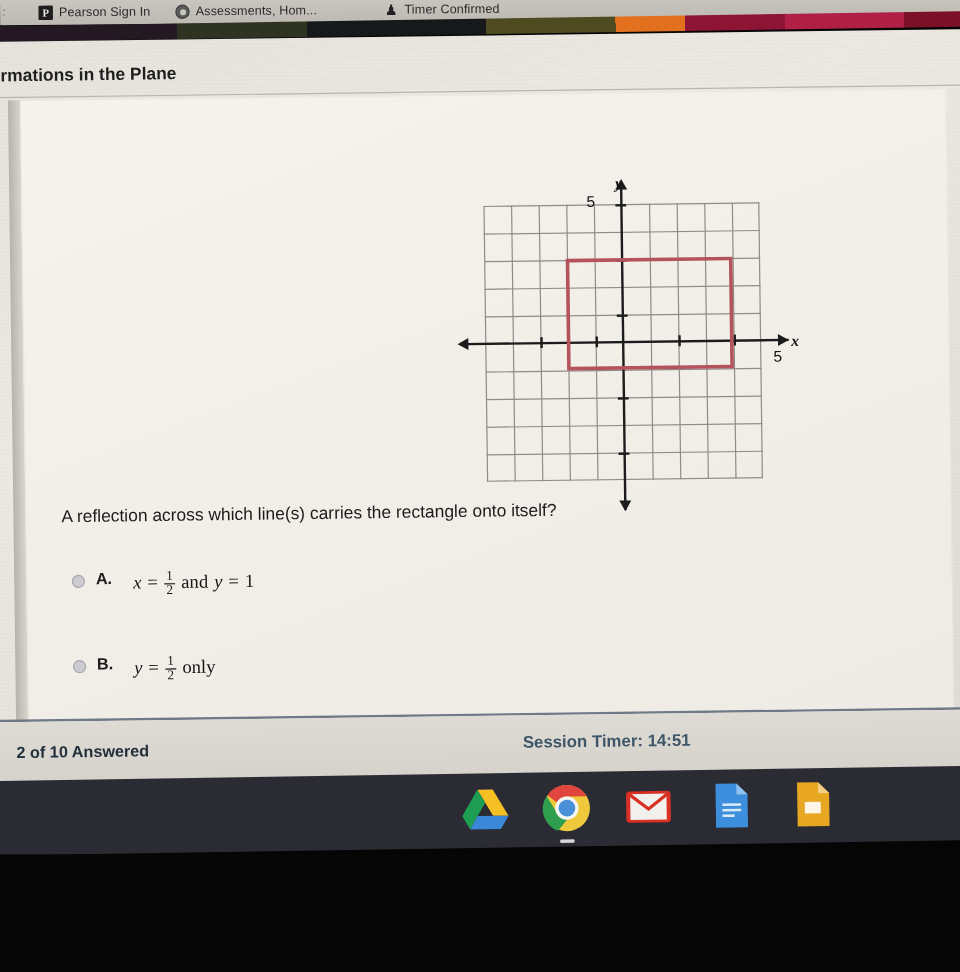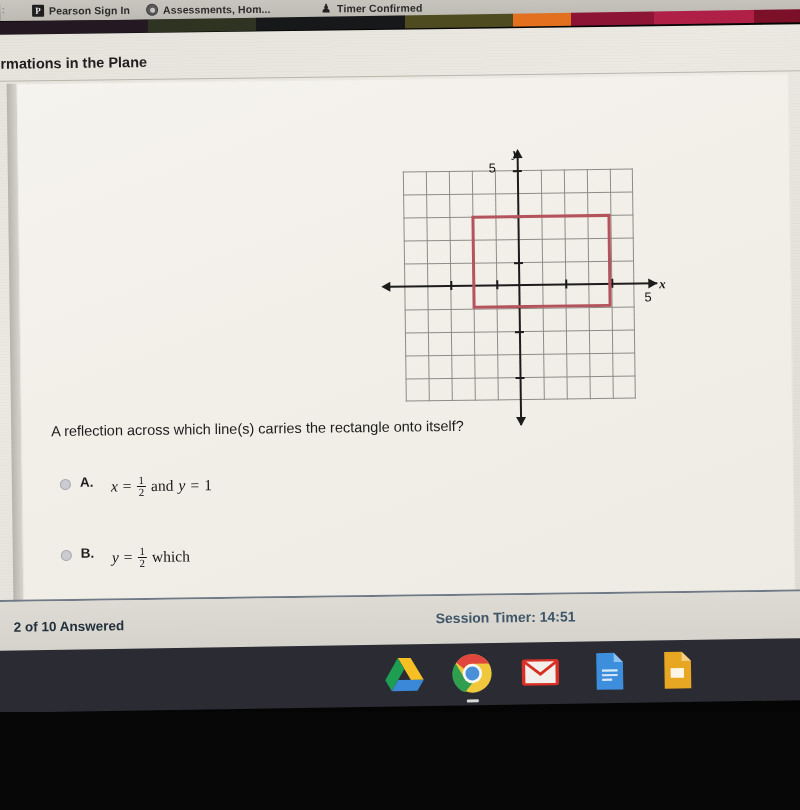--- a/index.html
+++ b/index.html
@@ -12,21 +12,21 @@
   #screen { position: relative; width: 800px; height: 810px; background: #050505; }
 
   
   .tabstrip {
     position: absolute; left: 0; top: 0; width: 800px; height: 21px;
     background: linear-gradient(180deg,#c9c6c0 0%, #bdbab4 100%);
     transform: rotate(-0.45deg); transform-origin: 0 0;
     overflow: hidden;
   }
   .tab { position: absolute; top: 1px; display: flex; align-items: center; gap: 5px; height: 19px; }
-  .tab-label { font-size: 10.5px; font-weight: 700; color: #2b2b2b; letter-spacing: .1px; white-space: nowrap; }
+  .tab-label { font-size: 10.5px; font-weight: 400; color: #2b2b2b; letter-spacing: .1px; white-space: nowrap; }
   .fav { width: 12px; height: 12px; flex: 0 0 12px; position: relative; }
   .fav-pearson { background: #1d1d1d; border-radius: 1px; color: #e8e8e8;
     font-size: 9px; font-weight: 700; line-height: 12px; text-align: center; font-family: "Liberation Serif", serif; }
   .fav-circle { border-radius: 50%; background: #5a5a5a; border: 1.5px solid #3d3d3d; }
   .fav-circle:after { content:""; position:absolute; left:3px; top:3px; width:5px; height:5px;
     border-radius:50%; background:#c9c6c0; }
   .fav-person { color:#222; font-size: 12px; line-height: 12px; text-align:center; }
   .edge-dots { position: absolute; left: 2px; top: 5px; font-size: 9px; color: #555; }
 
   
@@ -235,21 +235,21 @@
       <div class="choice" style="top:463px;">
         <span class="radio"></span>
         <span class="choice-letter">B.</span>
         <span class="math">
           <span class="mvar">y</span>
           <span>=</span>
           <span class="frac">
             <span class="num">1</span>
             <span class="den">2</span>
           </span>
-          <span>which</span>
+          <span>only</span>
         </span>
       </div>
 
     </div>
 
     <div class="footer-rule"></div>
     <div class="footer">
       <div class="footer-left">2 of 10 Answered</div>
       <div class="footer-center">Session Timer: 14:51</div>
     </div>

